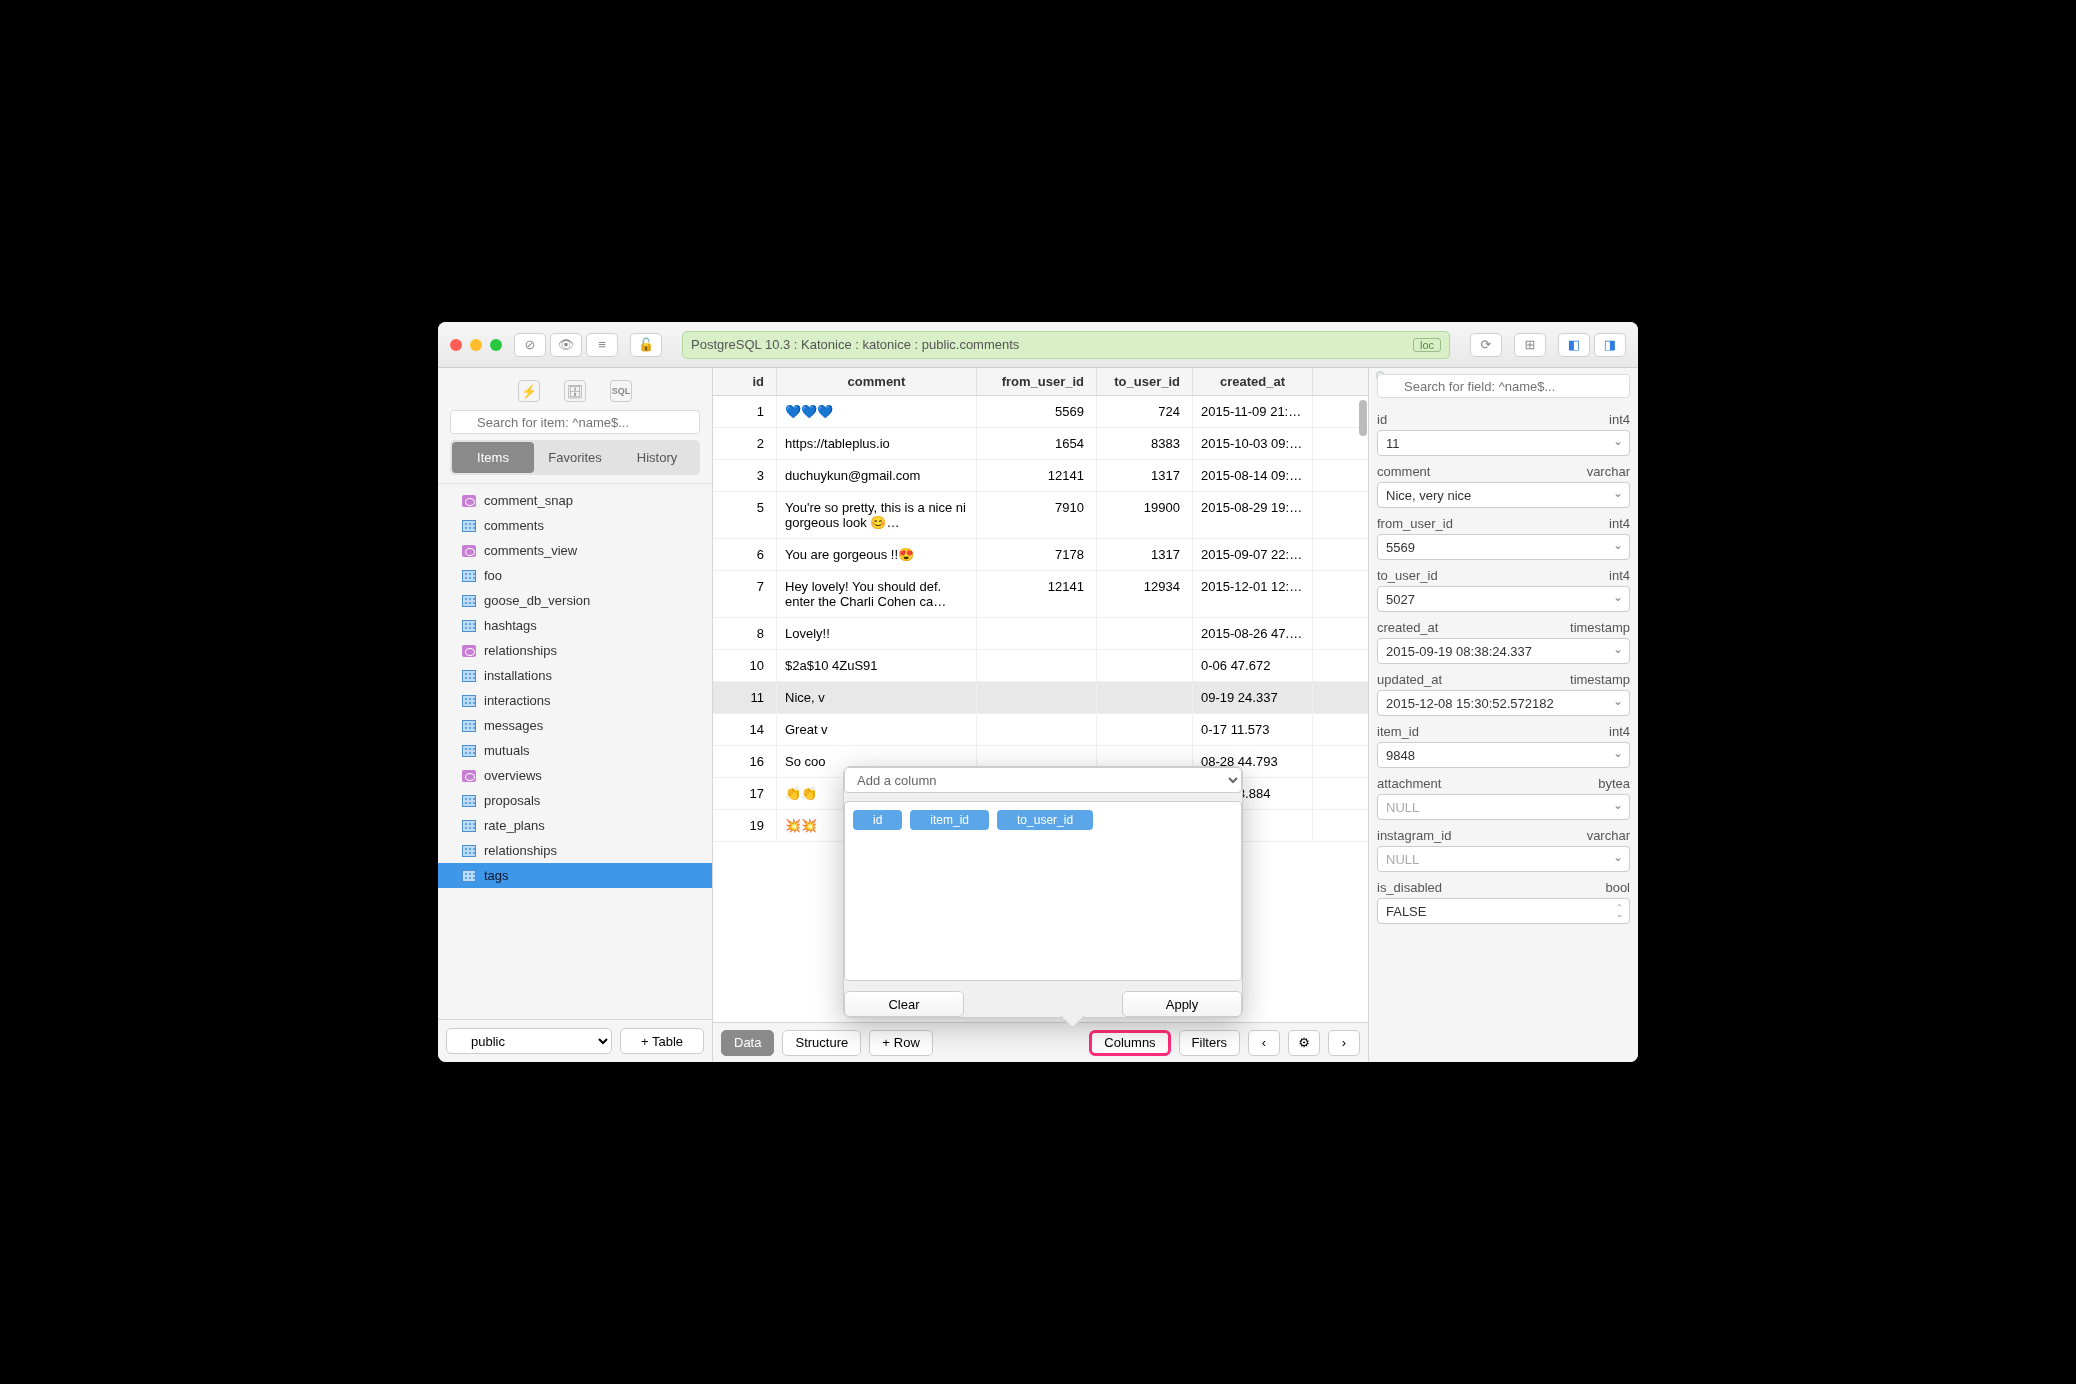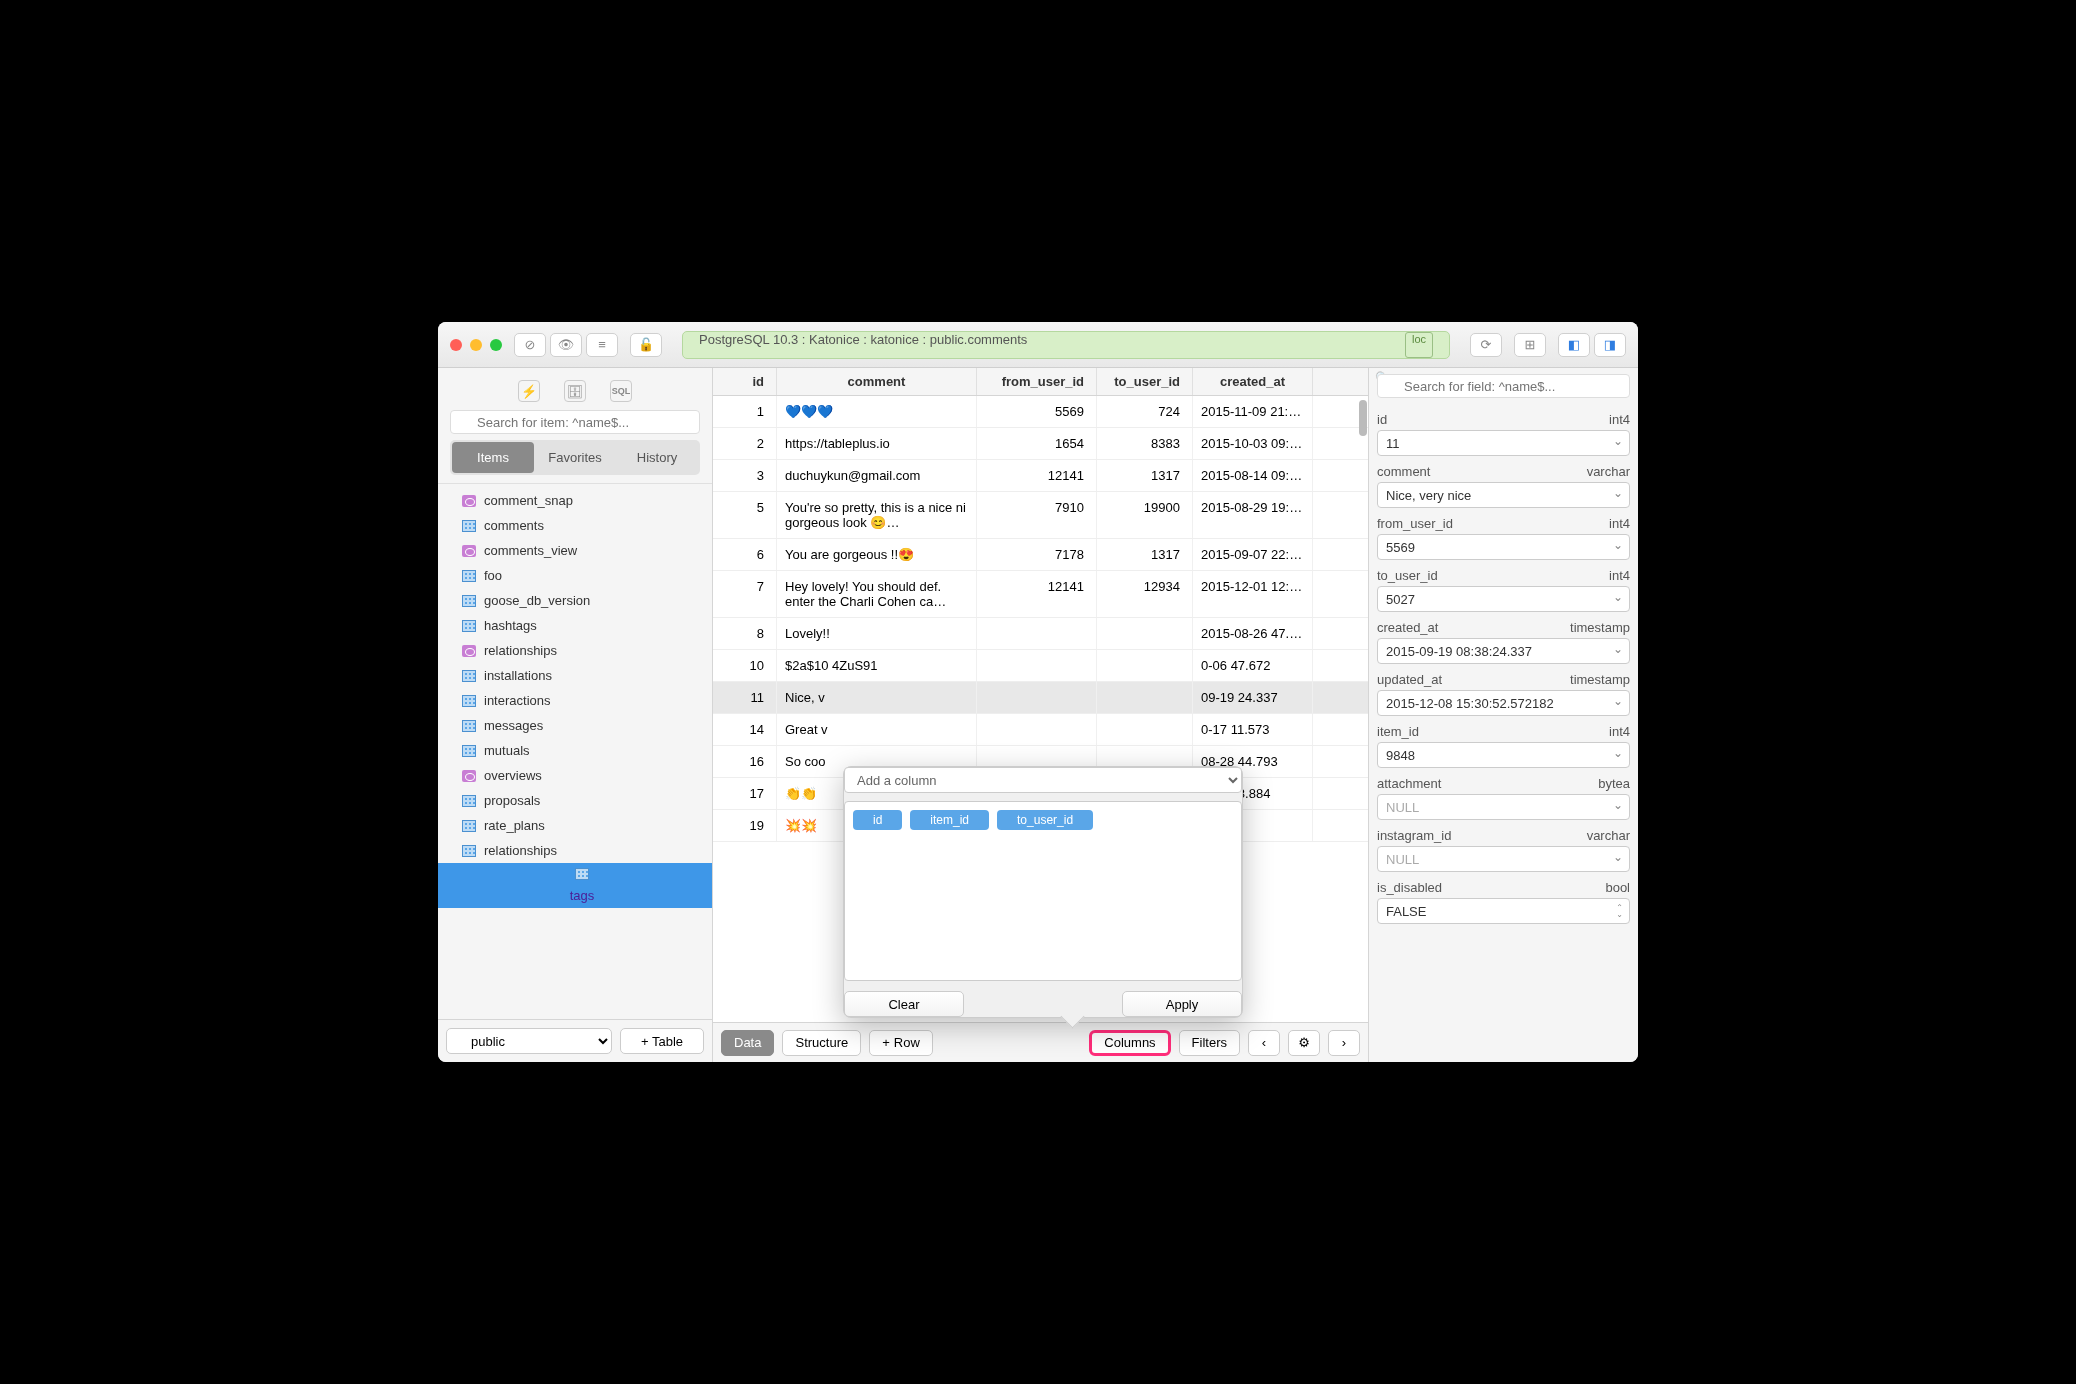--- a/index.html
+++ b/index.html
@@ -4,36 +4,36 @@
 <style>
 *{box-sizing:border-box;margin:0;padding:0;font-family:-apple-system,BlinkMacSystemFont,"Segoe UI",sans-serif;font-size:13px;}
 body{background:#000;display:flex;align-items:center;justify-content:center;height:100vh;}
 .window{width:1200px;height:740px;background:#ececec;border-radius:8px;box-shadow:0 20px 60px rgba(0,0,0,.5);display:flex;flex-direction:column;overflow:hidden;}
 .titlebar{height:46px;background:linear-gradient(#f6f6f6,#e8e8e8);border-bottom:1px solid #cfcfcf;display:flex;align-items:center;padding:0 12px;gap:12px;}
 .traffic{display:flex;gap:8px;}
 .tl{width:12px;height:12px;border-radius:50%;}
 .tl.r{background:#ff5f57;}.tl.y{background:#ffbd2e;}.tl.g{background:#28c940;}
 .tb-btn{width:32px;height:24px;border:1px solid #d0d0d0;border-radius:5px;background:#fff;display:flex;align-items:center;justify-content:center;color:#888;}
 .tb-group{display:flex;gap:4px;}
-.conn-bar{flex:1;height:28px;background:#d8efc8;border:1px solid #b5d89f;border-radius:5px;display:flex;padding:0 16px;font-family:ui-monospace,Menlo,monospace;color:#555;font-size:12px;margin:4px 8px;}
+.conn-bar{flex:1;height:28px;background:#d8efc8;border:1px solid #b5d89f;border-radius:5px;display:flex;align-items:center;padding:0 8px;font-family:ui-monospace,Menlo,monospace;color:#555;font-size:12px;margin:4px 8px;}
 .conn-bar .loc{margin-left:auto;border:1px solid #9abf85;color:#5a8a3e;padding:0 6px;border-radius:3px;font-size:11px;}
 .body{flex:1;display:flex;overflow:hidden;}
 .sidebar{width:275px;background:#f5f5f5;border-right:1px solid #d5d5d5;display:flex;flex-direction:column;}
 .sb-top{padding:8px 12px;border-bottom:1px solid #e0e0e0;}
 .sb-icons{display:flex;gap:24px;justify-content:center;padding:4px 0 8px;color:#888;}
 .sb-icons span{width:22px;height:22px;display:flex;align-items:center;justify-content:center;border:1px solid #ccc;border-radius:4px;}
 .search{width:100%;height:24px;border:1px solid #ddd;border-radius:4px;padding:0 8px 0 26px;background:#fff;color:#555;position:relative;}
 .search-wrap{position:relative;}
 .search-wrap::before{content:"🔍";position:absolute;left:6px;top:3px;font-size:12px;opacity:.5;}
 .seg{display:flex;background:#e2e2e2;border-radius:5px;padding:2px;margin-top:6px;}
 .seg div{flex:1;text-align:center;padding:8px 0;color:#555;border-radius:4px;cursor:pointer;}
 .seg .active{background:#8a8a8a;color:#fff;}
 .sb-list{flex:1;overflow-y:auto;padding-top:4px;}
 .sb-item{display:flex;align-items:center;gap:8px;padding:5px 10px 5px 24px;color:#333;cursor:pointer;}
-.sb-item.sel{background:#3e97e8;color:#4c1d95;flex-direction:column;}
+.sb-item.sel{background:#3e97e8;color:#0f172a;}
 .tbl-ico{width:14px;height:12px;display:inline-block;background:linear-gradient(#5aa6e8,#5aa6e8);border:1px solid #4a90d0;position:relative;}
 .tbl-ico::before{content:"";position:absolute;inset:0;background:repeating-linear-gradient(0deg,#fff 0,#fff 2px,transparent 2px,transparent 4px),repeating-linear-gradient(90deg,#fff 0,#fff 2px,transparent 2px,transparent 4px);opacity:.6;}
 .view-ico{width:14px;height:12px;display:inline-block;background:#c87ed4;border-radius:2px;position:relative;}
 .view-ico::after{content:"";position:absolute;top:3px;left:3px;width:8px;height:6px;border:1px solid #fff;border-radius:50%;}
 .sb-bottom{border-top:1px solid #d5d5d5;padding:8px;display:flex;gap:8px;}
 .sb-bottom select,.sb-bottom .btn{height:26px;border:1px solid #ccc;border-radius:5px;background:#fff;padding:0 20px;}
 .sb-bottom select{flex:1;}
 .main{flex:1;display:flex;flex-direction:column;background:#fff;position:relative;}
 .grid-head{display:flex;background:#f5f5f5;border-bottom:1px solid #d5d5d5;}
 .gcol{padding:6px 8px;font-weight:600;color:#333;border-right:1px solid #e0e0e0;text-align:center;}

